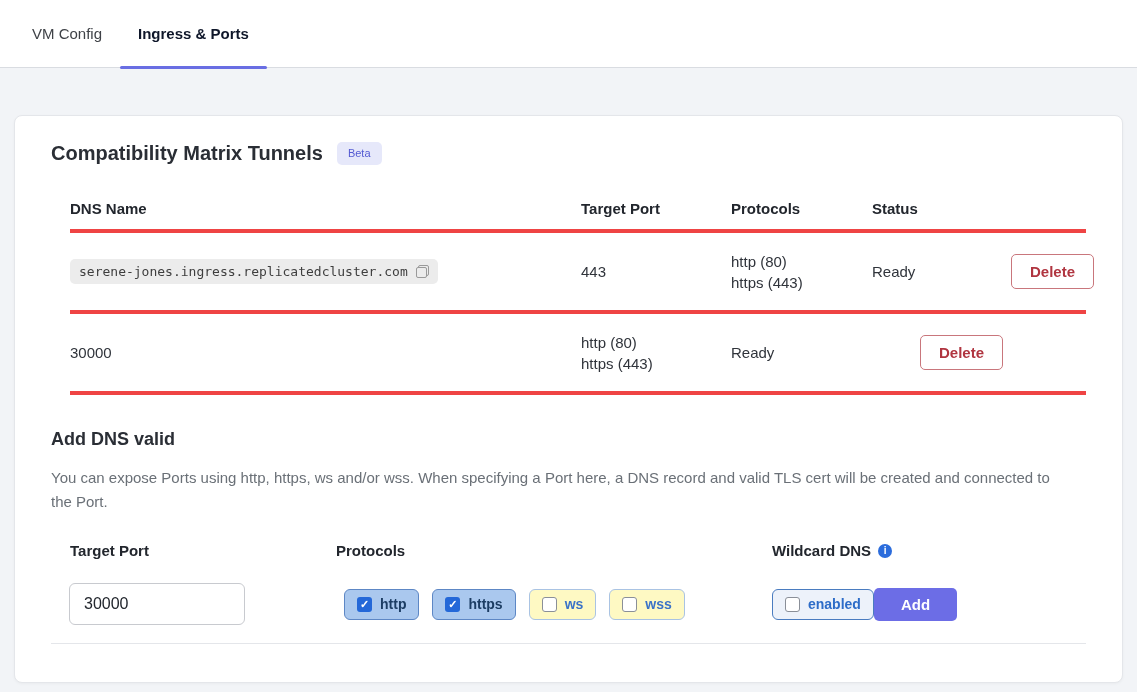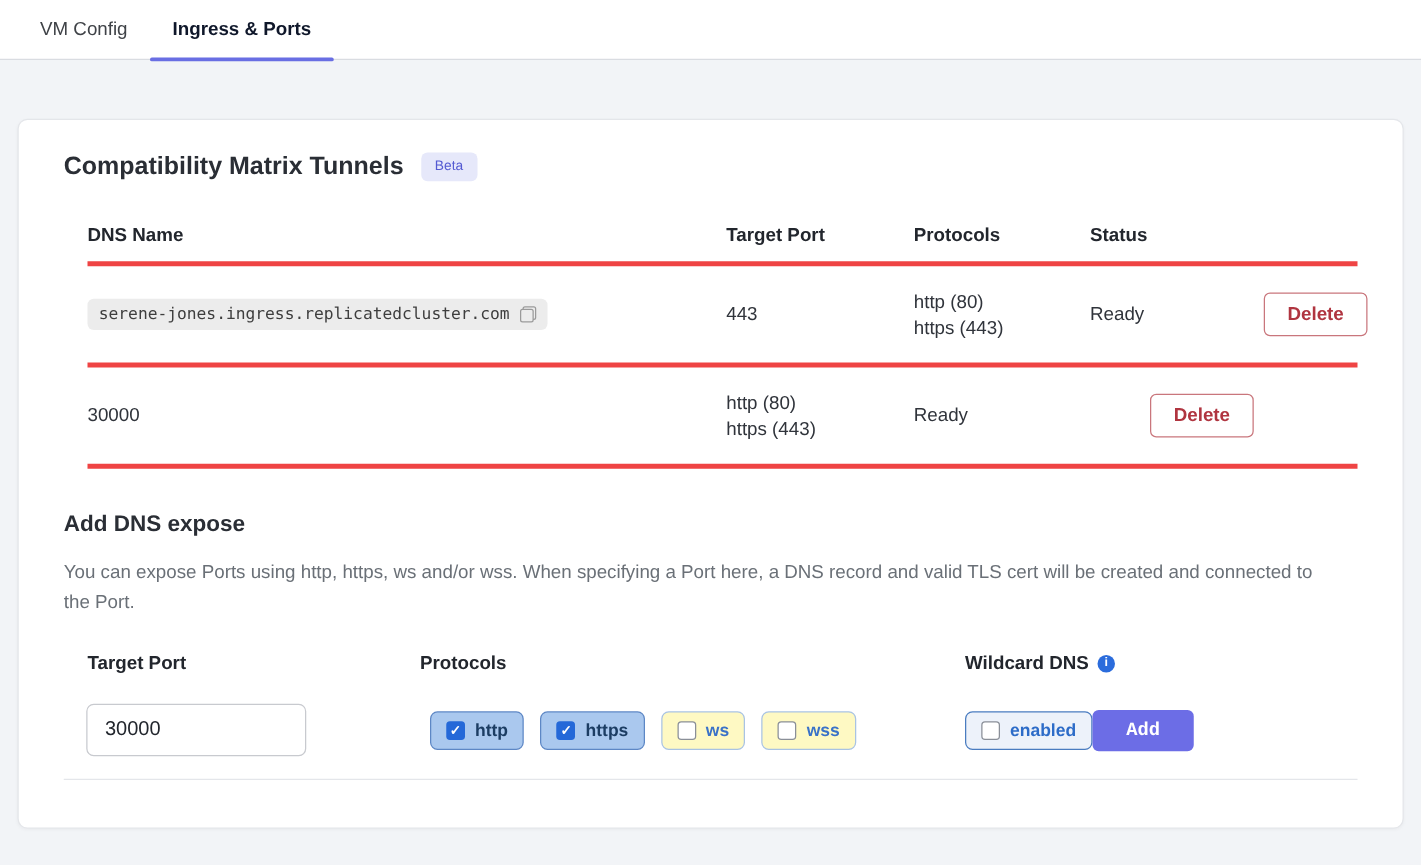--- a/index.html
+++ b/index.html
@@ -7,21 +7,21 @@
   body {
     font-family: "Liberation Sans", sans-serif;
     background: #f2f4f7;
     color: #30343b;
     overflow: hidden;
   }
 
   
   .tabbar {
     background: #ffffff;
-    height: 48px;
+    height: 68px;
     border-bottom: 1px solid #d9dce1;
     display: flex;
     align-items: flex-end;
     padding-left: 14px;
   }
   .tab {
     position: relative;
     padding: 0 18px;
     height: 100%;
     display: flex;
@@ -182,21 +182,21 @@
     align-items: center;
     justify-content: center;
   }
   .checked .box { background: #2468d8; color: #ffffff; font-size: 11px; }
   .unchecked .box, .wildcard .box { background: #ffffff; border: 1.5px solid #8a8f98; }
   .add-btn-wrap { text-align: right; padding-right: 8px; }
   .add-btn {
     background: #6c6de6;
     border: none;
     color: #ffffff;
-    font-family: Liberation Mono, monospace;
+    font-family: Liberation Sans, sans-serif;
     font-weight: bold;
     font-size: 15px;
     border-radius: 5px;
     padding: 8px 27px;
     cursor: pointer;
   }
   .bottom-divider {
     margin-top: 18px;
     border-top: 1px solid #e4e6ea;
     height: 19px;
@@ -250,21 +250,21 @@
         <span>http (80)</span>
         <span>https (443)</span>
       </div>
       <div>Ready</div>
       <div class="action-cell">
         <button class="delete-btn">Delete</button>
       </div>
     </div>
   </div>
 
-  <div class="add-title">Add DNS expose</div>
+  <div class="add-title">Add DNS valid</div>
   <p class="add-desc">You can expose Ports using http, https, ws and/or wss. When specifying a Port here, a DNS record and valid TLS cert will be created and connected to the Port.</p>
 
   <div class="form-labels">
     <div>Target Port</div>
     <div>Protocols</div>
     <div class="label-with-icon">
       <span>Wildcard DNS</span>
       <span class="info-icon">i</span>
     </div>
   </div>

